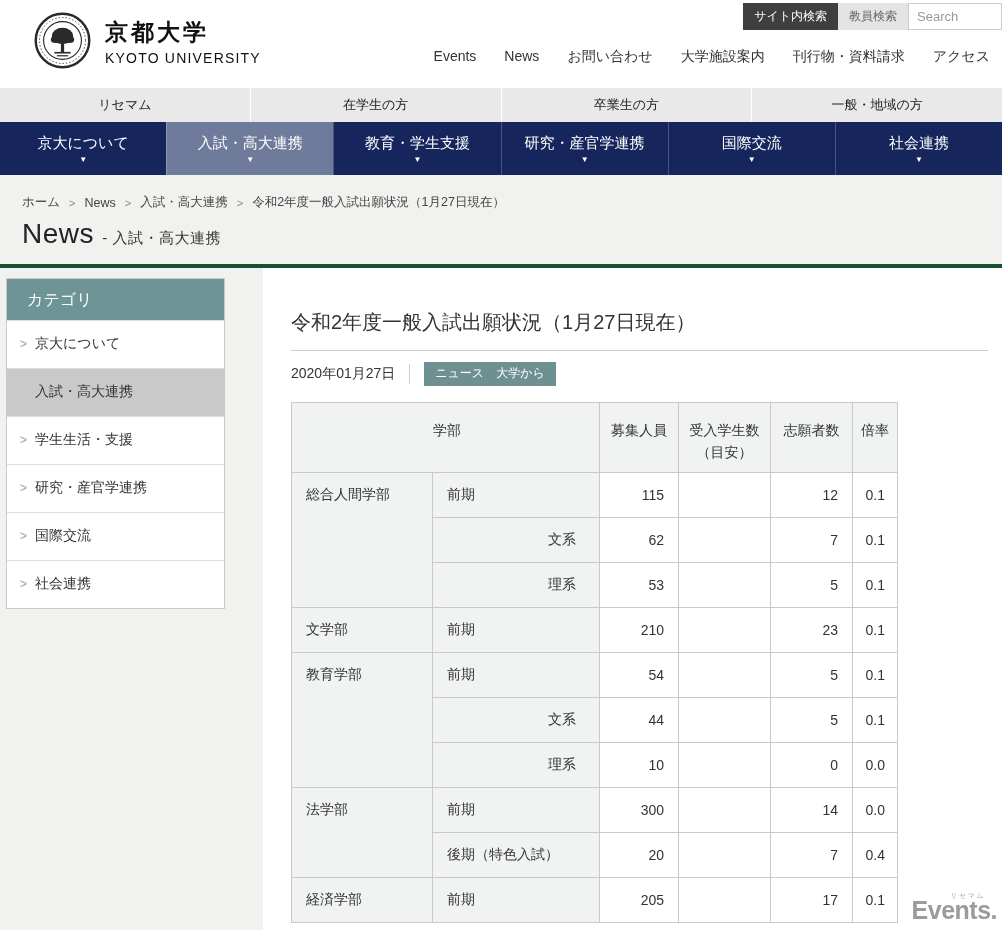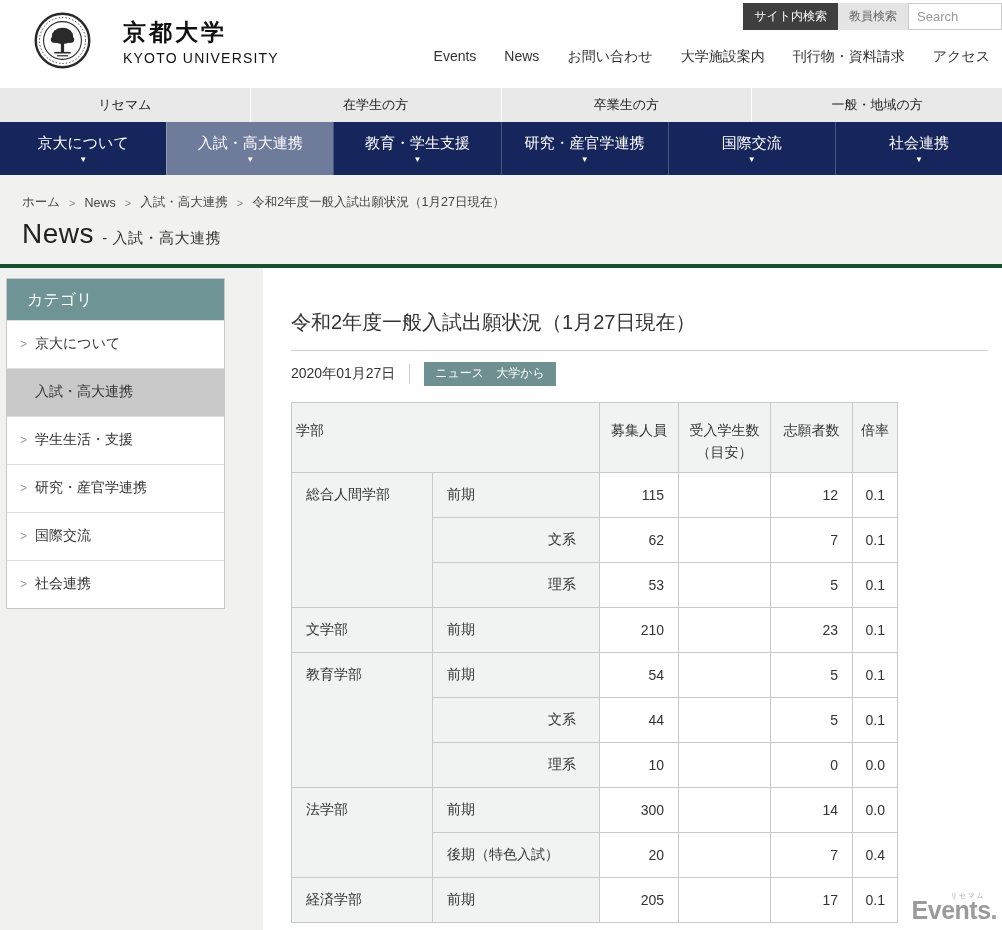--- a/index.html
+++ b/index.html
@@ -9,21 +9,21 @@
   }
   *{box-sizing:border-box;}
   html,body{margin:0;padding:0;}
   body{
     width:1002px;height:930px;overflow:hidden;position:relative;
     background:#fff;color:#333;
     font-family:"Liberation Sans","DejaVu Sans",sans-serif;
   }
   
   .site-header{height:88px;position:relative;background:#fff;}
-  .logo{position:absolute;left:34px;top:12px;display:flex;align-items:center;gap:32px;cursor:pointer;}
+  .logo{position:absolute;left:34px;top:12px;display:flex;align-items:center;gap:14px;cursor:pointer;}
   .logo-jp{font-size:23px;font-weight:bold;color:#111;letter-spacing:3px;line-height:1.2;}
   .logo-en{font-size:14px;color:#111;letter-spacing:1.2px;margin-top:3px;}
   .search-bar{position:absolute;top:3px;right:0;display:flex;height:27px;}
   .search-tab{border:none;font-size:12px;padding:0 11px;line-height:27px;cursor:pointer;font-family:inherit;}
   .search-tab.site{background:var(--tab-dark);color:#fff;}
   .search-tab.faculty{background:#e4e4e4;color:#666;}
   .search-input{width:94px;border:1px solid #ccc;font-size:13px;color:#444;padding:0 8px;outline:none;font-family:inherit;}
   .search-input::placeholder{color:#999;}
   .utility-nav{position:absolute;right:12px;top:48px;display:flex;gap:28px;font-size:14px;color:#333;}
   .utility-nav span{cursor:pointer;white-space:nowrap;}
@@ -59,21 +59,21 @@
   .article-title{margin:41px 0 0 0;font-size:20px;font-weight:400;color:#333;}
   .rule{border:none;border-top:1px solid #ccc;margin:14px 0 0 0;}
   .meta-row{margin-top:12px;display:flex;align-items:center;height:22px;}
   .meta-date{font-size:14px;color:#333;}
   .meta-div{width:1px;height:20px;background:#ccc;margin:0 14px;}
   .badge{background:var(--teal2);color:#fff;font-size:12px;padding:3px 11px 4px;cursor:pointer;white-space:pre;}
   
   table{border-collapse:collapse;margin-top:17px;table-layout:fixed;width:606px;}
   th,td{border:1px solid var(--border);font-weight:400;font-size:14px;color:#333;}
   thead th{height:70px;background:var(--shade);text-align:center;white-space:pre-line;vertical-align:top;padding-top:16px;line-height:1.6;}
-  thead th.th-faculty{text-align:left;padding-left:4px;}
+  thead th.th-faculty{text-align:center;padding-left:4px;}
   tbody td{height:45px;background:#fff;}
   td.cell-faculty{background:var(--shade);text-align:left;padding-left:14px;vertical-align:top;padding-top:13px;}
   td.cell-sub{background:var(--shade);text-align:left;padding-left:14px;}
   td.cell-sub.align-right{text-align:right;padding-right:23px;padding-left:0;}
   td.cell-num{text-align:right;padding-right:14px;}
   td.cell-ratio{text-align:right;padding-right:12px;}
   
   .watermark{position:absolute;right:5px;bottom:7px;color:#9b9b9b;font-weight:bold;font-size:25px;letter-spacing:-.5px;line-height:1;}
   .wm-ruby{position:absolute;top:-6px;right:12px;font-size:7px;font-weight:normal;letter-spacing:1.5px;color:#aaa;}
 </style>

